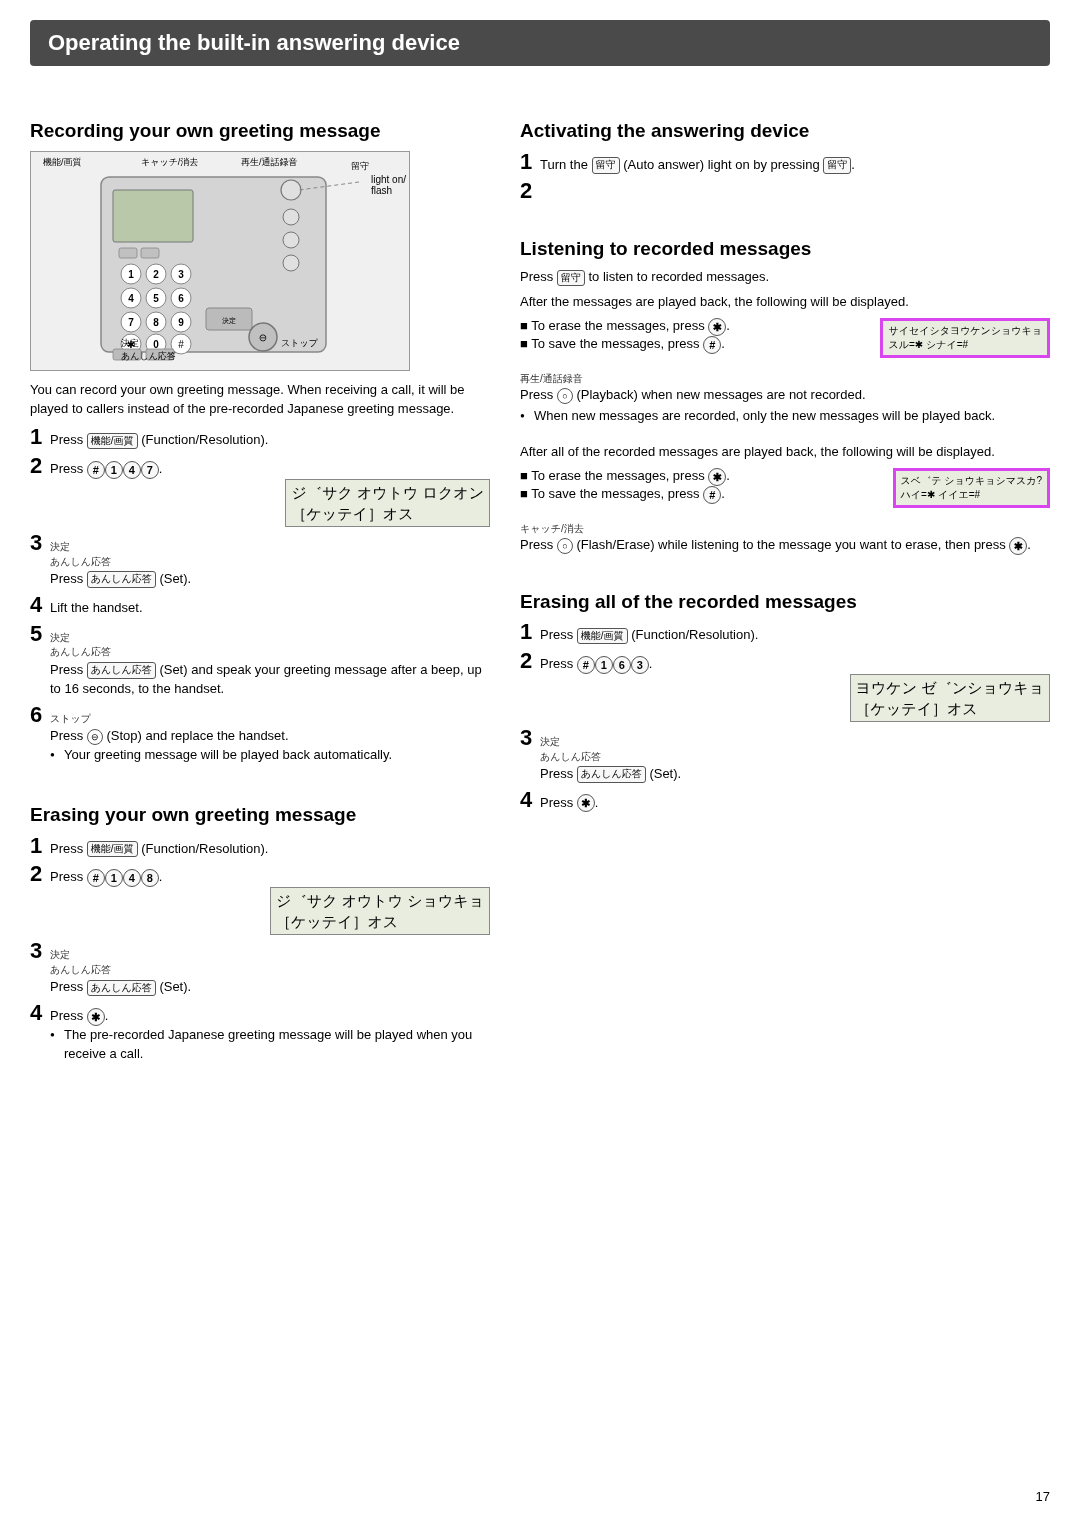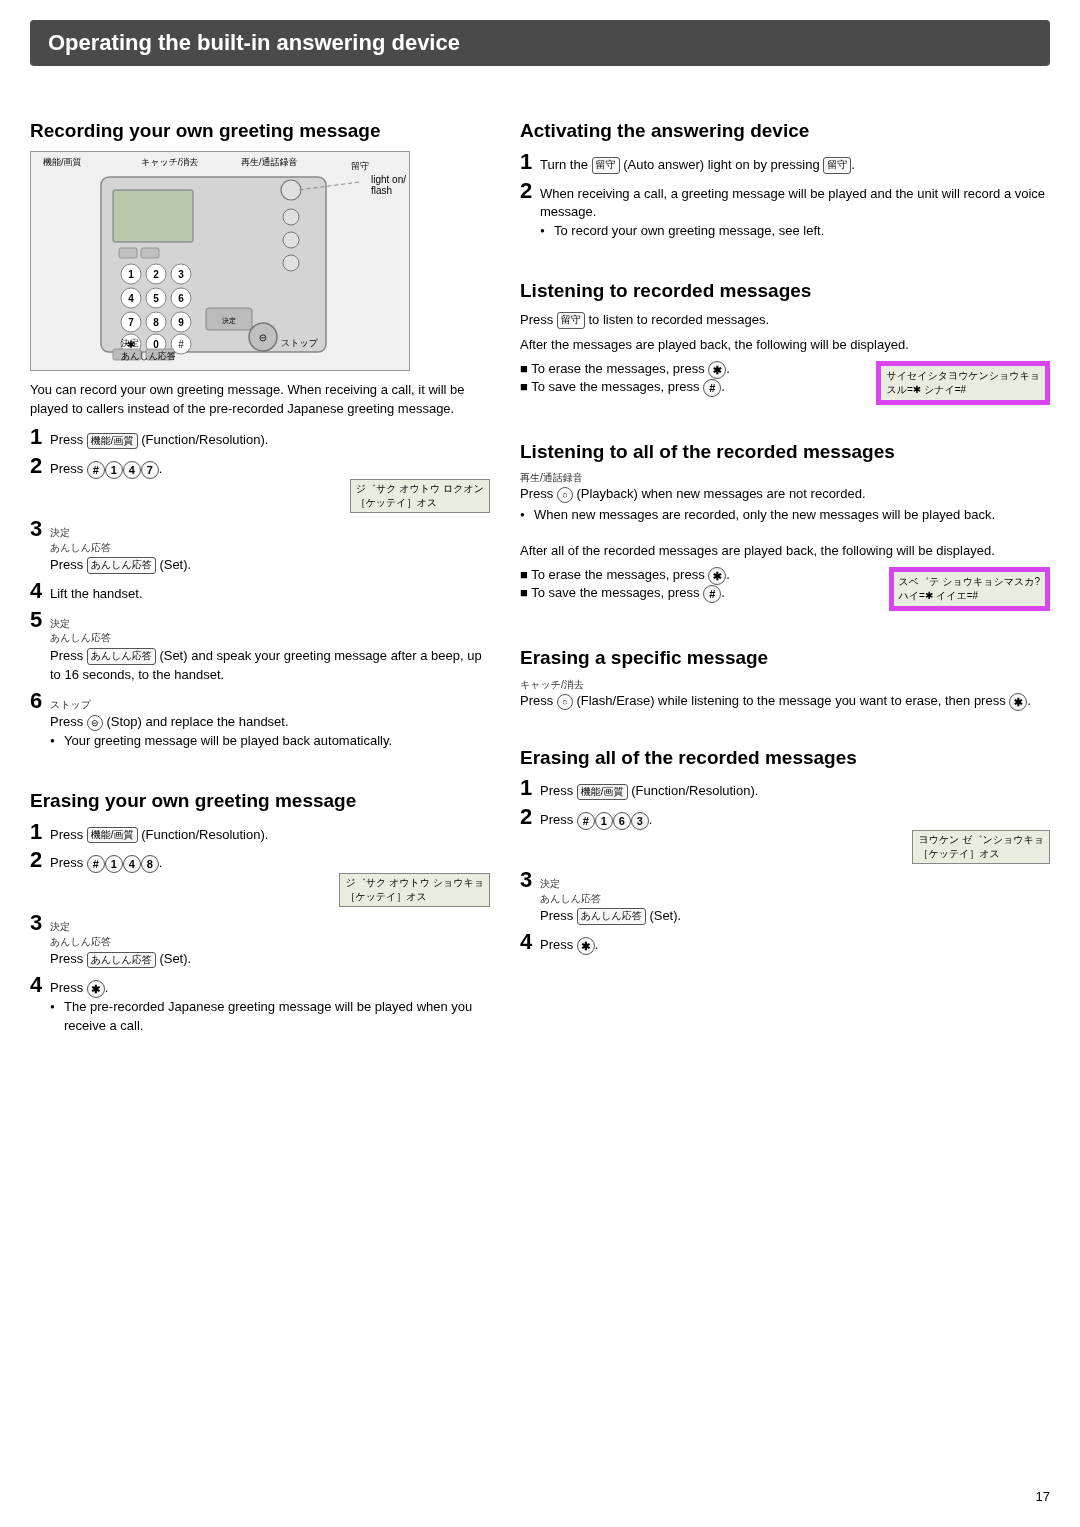--- a/index.html
+++ b/index.html
@@ -99,21 +99,21 @@
       text-align: center;
       line-height: 16px;
       font-size: 11px;
       font-weight: bold;
       vertical-align: middle;
       background: #f8f8f8;
     }
     .display-box-right {
       border: 1px solid #888;
       background: #e8ede0;
-      font-size: 10px;
+      font-size: 15px;
       padding: 2px 5px;
       white-space: nowrap;
       line-height: 1.4;
       display: block;
       text-align: left;
       margin-left: auto;
       width: fit-content;
     }
     .step-row {
       display: flex;
@@ -139,21 +139,21 @@
       top: 3px;
     }
     .section-sep { margin-top: 14px; }
     .page-num {
       position: absolute;
       bottom: 23px;
       right: 30px;
       font-size: 13px;
     }
     .step-display { 
-      border: 5px solid #d946ef;
+      border: 3px solid #d946ef;
       background: #e8ede0;
       font-size: 10px;
       padding: 3px 5px;
       white-space: nowrap;
       line-height: 1.4;
       margin-left: 8px;
     }
     .jlabel { font-size: 9px; }
   </style>
 </head>
@@ -326,62 +326,56 @@
 
       <div class="step-row" style="align-items:baseline;margin-top:6px;">
         <span class="step-num">1</span>
         <span class="step-content">
           Turn the <span class="btn-badge">留守</span> (Auto answer) light on by pressing <span class="btn-badge">留守</span>.
         </span>
       </div>
 
       <div class="step-row" style="align-items:baseline;">
         <span class="step-num">2</span>
-        <span class="step-content">
-          When receiving a call, a greeting message will be played and the unit will record a voice message.
-          <div class="bullet-item">To record your own greeting message, see left.</div>
-        </span>
       </div>
 
       <div class="section-sep"></div>
       <div class="section-title">Listening to recorded messages</div>
 
       <p>Press <span class="btn-badge">留守</span> to listen to recorded messages.</p>
       <p>After the messages are played back, the following will be displayed.</p>
 
       <div style="display:flex;align-items:flex-start;gap:8px;">
         <div style="flex:1;">
           <div>■ To erase the messages, press <span class="inline-key">✱</span>.</div>
           <div>■ To save the messages, press <span class="inline-key">#</span>.</div>
         </div>
         <div class="step-display" style="font-size:10px;white-space:nowrap;">サイセイシタヨウケンショウキョ<br>スル=✱ シナイ=#</div>
       </div>
 
       <div class="section-sep"></div>
-      <div class="section-title">Listening to all of the recorded messages</div>
 
       <div style="margin-bottom:4px;">
         <span class="small-label">再生/通話録音</span>
         Press <span class="circle-btn">○</span> (Playback) when new messages are not recorded.
       </div>
 
       <div class="bullet-item">When new messages are recorded, only the new messages will be played back.</div>
 
       <p style="margin-top:20px;">After all of the recorded messages are played back, the following will be displayed.</p>
 
       <div style="display:flex;align-items:flex-start;gap:8px;">
         <div style="flex:1;">
           <div>■ To erase the messages, press <span class="inline-key">✱</span>.</div>
           <div>■ To save the messages, press <span class="inline-key">#</span>.</div>
         </div>
         <div class="step-display" style="font-size:10px;white-space:nowrap;">スベ゛テ ショウキョシマスカ?<br>ハイ=✱ イイエ=#</div>
       </div>
 
       <div class="section-sep"></div>
-      <div class="section-title">Erasing a specific message</div>
 
       <div>
         <span class="small-label">キャッチ/消去</span>
         Press <span class="circle-btn">○</span> (Flash/Erase) while listening to the message you want to erase, then press <span class="inline-key">✱</span>.
       </div>
 
       <div class="section-sep"></div>
       <div class="section-title">Erasing all of the recorded messages</div>
 
       <div class="step-row" style="align-items:baseline;margin-top:6px;">

